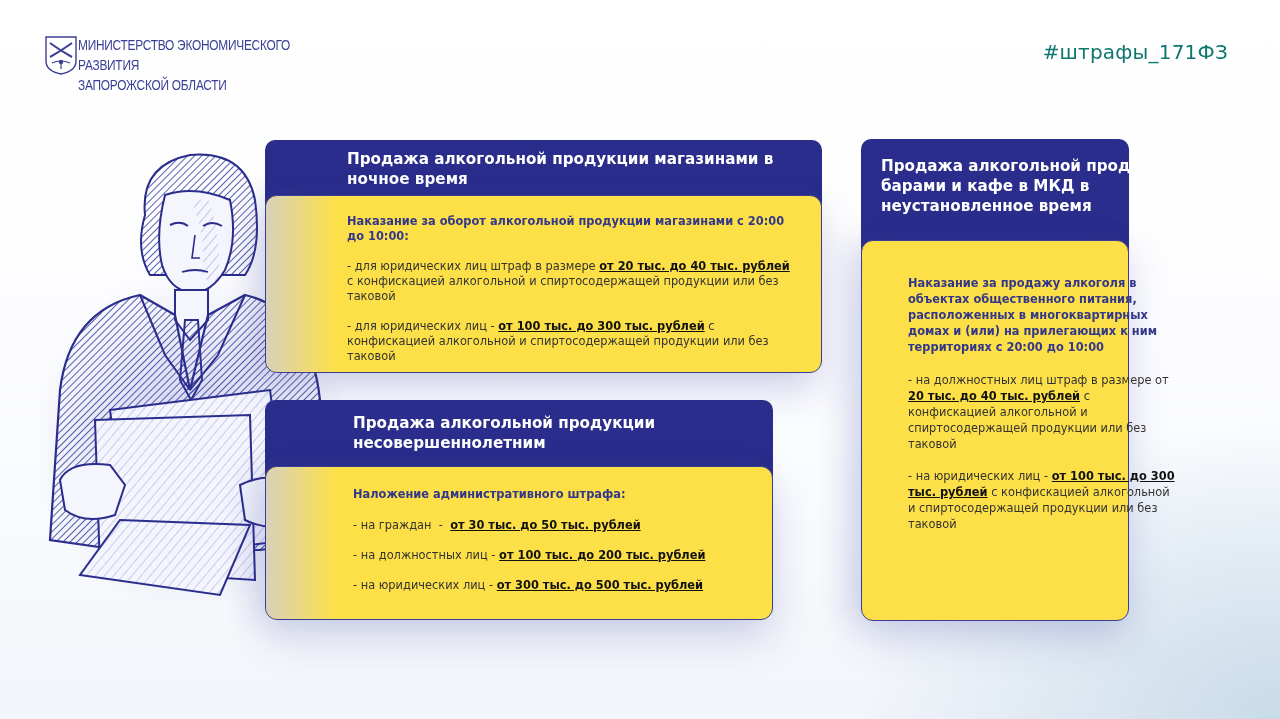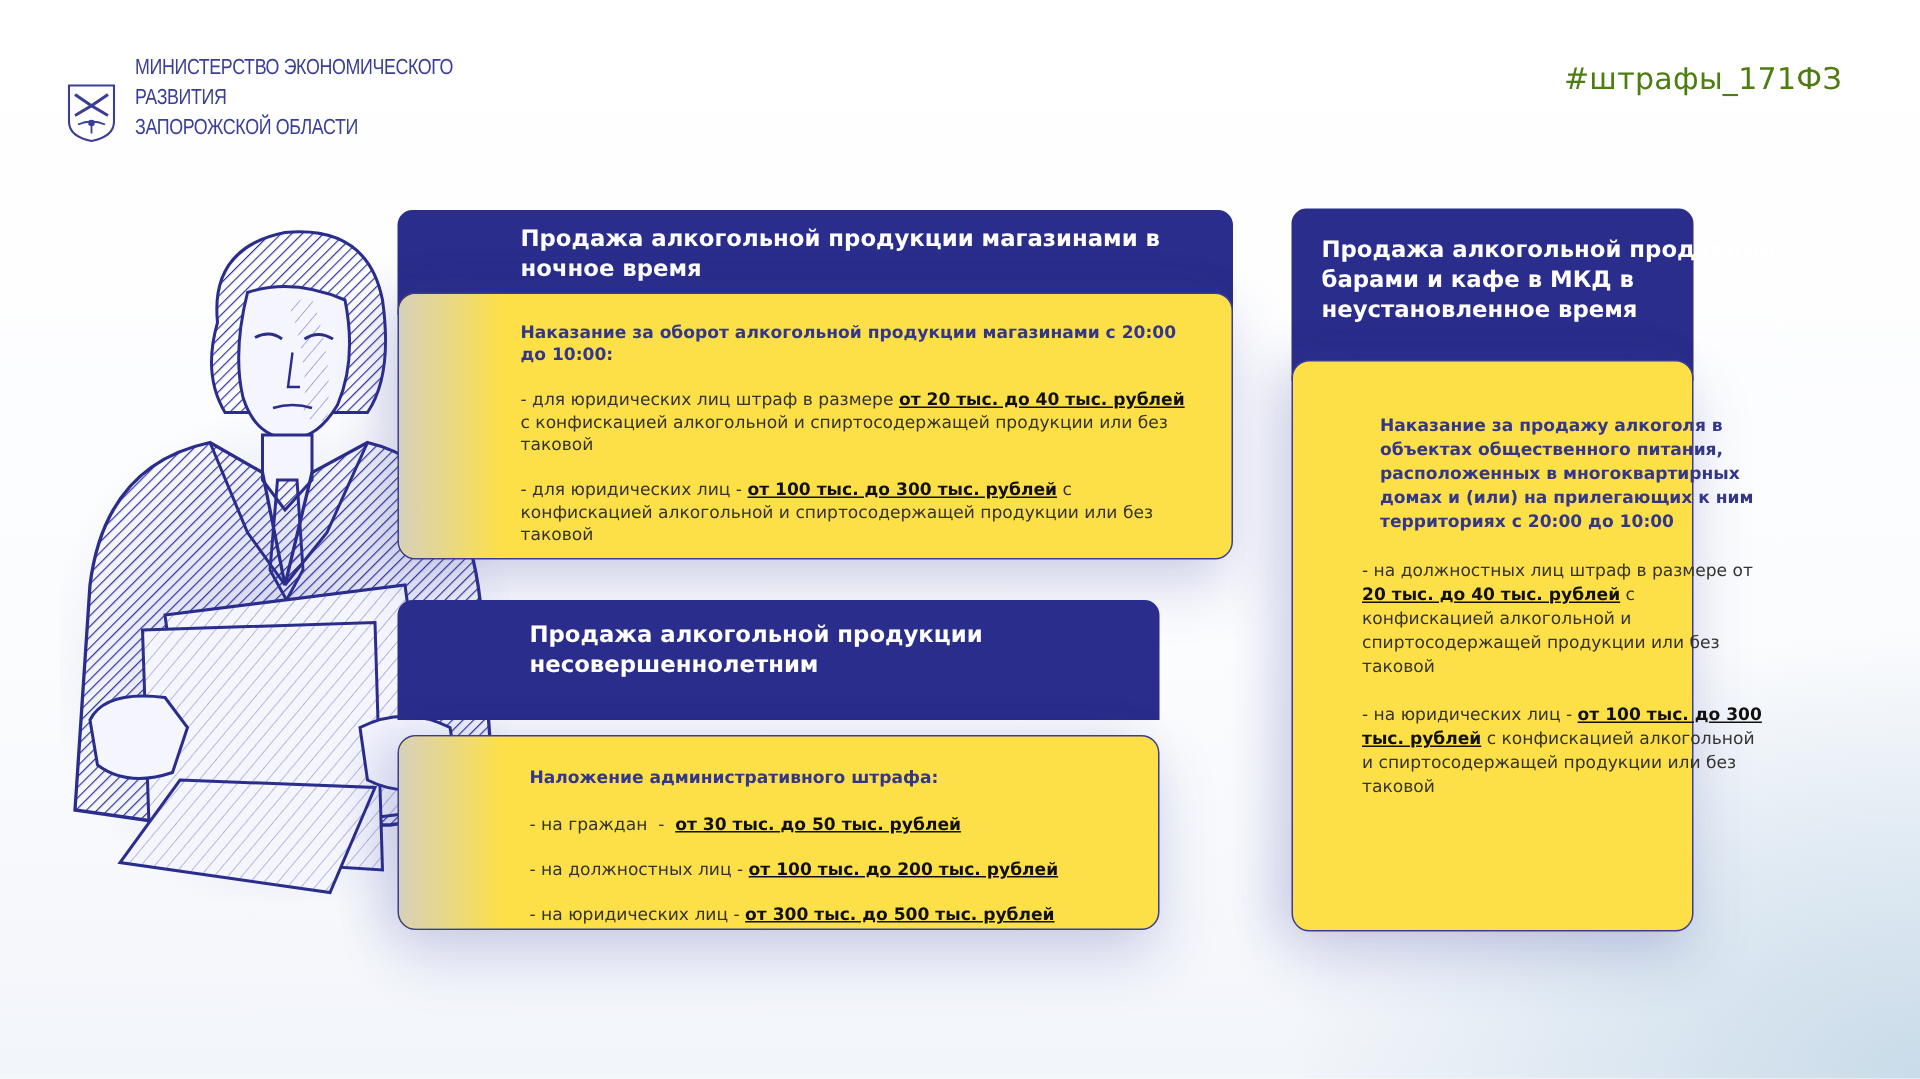--- a/index.html
+++ b/index.html
@@ -6,24 +6,24 @@
     html, body { width: 1280px; height: 719px; overflow: hidden; }
     body {
       position: relative;
       font-family: "DejaVu Sans", sans-serif;
       background:
         radial-gradient(ellipse 420px 300px at 1280px 719px, #c9dbe9 0%, rgba(201,219,233,0) 100%),
         linear-gradient(180deg, #ffffff 0%, #fbfcfe 60%, #f2f5fa 100%);
       color: #222;
     }
     
-    .logo-block { position: absolute; left: 44px; top: 35px; display: flex; align-items: flex-end; gap: 12px; }
+    .logo-block { position: absolute; left: 44px; top: 35px; display: flex; align-items: flex-start; gap: 0; }
     .emblem { width: 34px; height: 40px; }
     .ministry { font-family: "Liberation Sans", sans-serif; font-size: 14.5px; line-height: 20px; color: #3a3f95; letter-spacing: -0.3px; transform: scaleX(0.82); transform-origin: left top; text-transform: uppercase; width: 330px; }
-    .hashtag { position: absolute; right: 52px; top: 40px; font-family: "DejaVu Sans", sans-serif; font-size: 20px; color: #4d7c0f; letter-spacing: 0.2px; }
+    .hashtag { position: absolute; right: 52px; top: 40px; font-family: "DejaVu Sans", sans-serif; font-size: 20px; color: #0f766e; letter-spacing: 0.2px; }
 
     
     .illustration { position: absolute; left: 40px; top: 140px; width: 300px; height: 460px; }
 
     
     .card { position: absolute; padding-left: 31px; }
     .card-head {
       position: absolute; left: 0; right: 0; top: 0;
       background: #2a2d8b;
       border-radius: 10px 10px 0 0;
@@ -51,32 +51,32 @@
     #card1 .card-head .title { position: absolute; left: 82px; top: 9px; width: 470px; font-size: 15.2px; line-height: 20px; }
     #card1 .card-body { top: 55px; }
     #card1 .content { position: absolute; left: 81px; top: 18px; width: 450px; font-size: 11.4px; line-height: 15px; }
     #card1 .content .lead { margin-bottom: 15px; }
     #card1 .content .item { margin-bottom: 15px; }
 
     
     #card2 { left: 265px; top: 400px; width: 508px; height: 220px; }
     #card2 .card-head { height: 80px; }
     #card2 .card-head .title { position: absolute; left: 88px; top: 13px; width: 420px; font-size: 15.2px; line-height: 20px; }
-    #card2 .card-body { top: 66px; margin-top: 24px; }
+    #card2 .card-body { top: 66px; }
     #card2 .content { position: absolute; left: 87px; top: 20px; width: 440px; font-size: 11.4px; line-height: 15px; }
     #card2 .content .lead { margin-bottom: 16px; }
     #card2 .content .item { margin-bottom: 15px; }
 
     
     #card3 { left: 861px; top: 139px; width: 268px; height: 482px; }
     #card3 .card-head { height: 115px; }
     #card3 .card-head .title { position: absolute; left: 20px; top: 17px; width: 305px; font-size: 15.2px; line-height: 20px; }
     #card3 .card-body { top: 101px; }
     #card3 .content { position: absolute; left: 46px; top: 34px; width: 270px; font-size: 11.4px; line-height: 16px; }
-    #card3 .content .lead { margin-bottom: 17px; margin-left: 12px; }
+    #card3 .content .lead { margin-bottom: 17px; }
     #card3 .content .item { margin-bottom: 16px; }
   </style>
 </head>
 <body>
 
 <div class="logo-block">
   <svg class="emblem" viewBox="0 0 34 40">
     <path d="M2 2 H32 V26 Q32 36 17 39 Q2 36 2 26 Z" fill="#fff" stroke="#3a3f95" stroke-width="1.4"></path>
     <path d="M6 8 Q17 16 28 22" stroke="#3a3f95" stroke-width="2" fill="none"></path>
     <path d="M28 8 Q17 16 6 22" stroke="#3a3f95" stroke-width="2" fill="none"></path>

